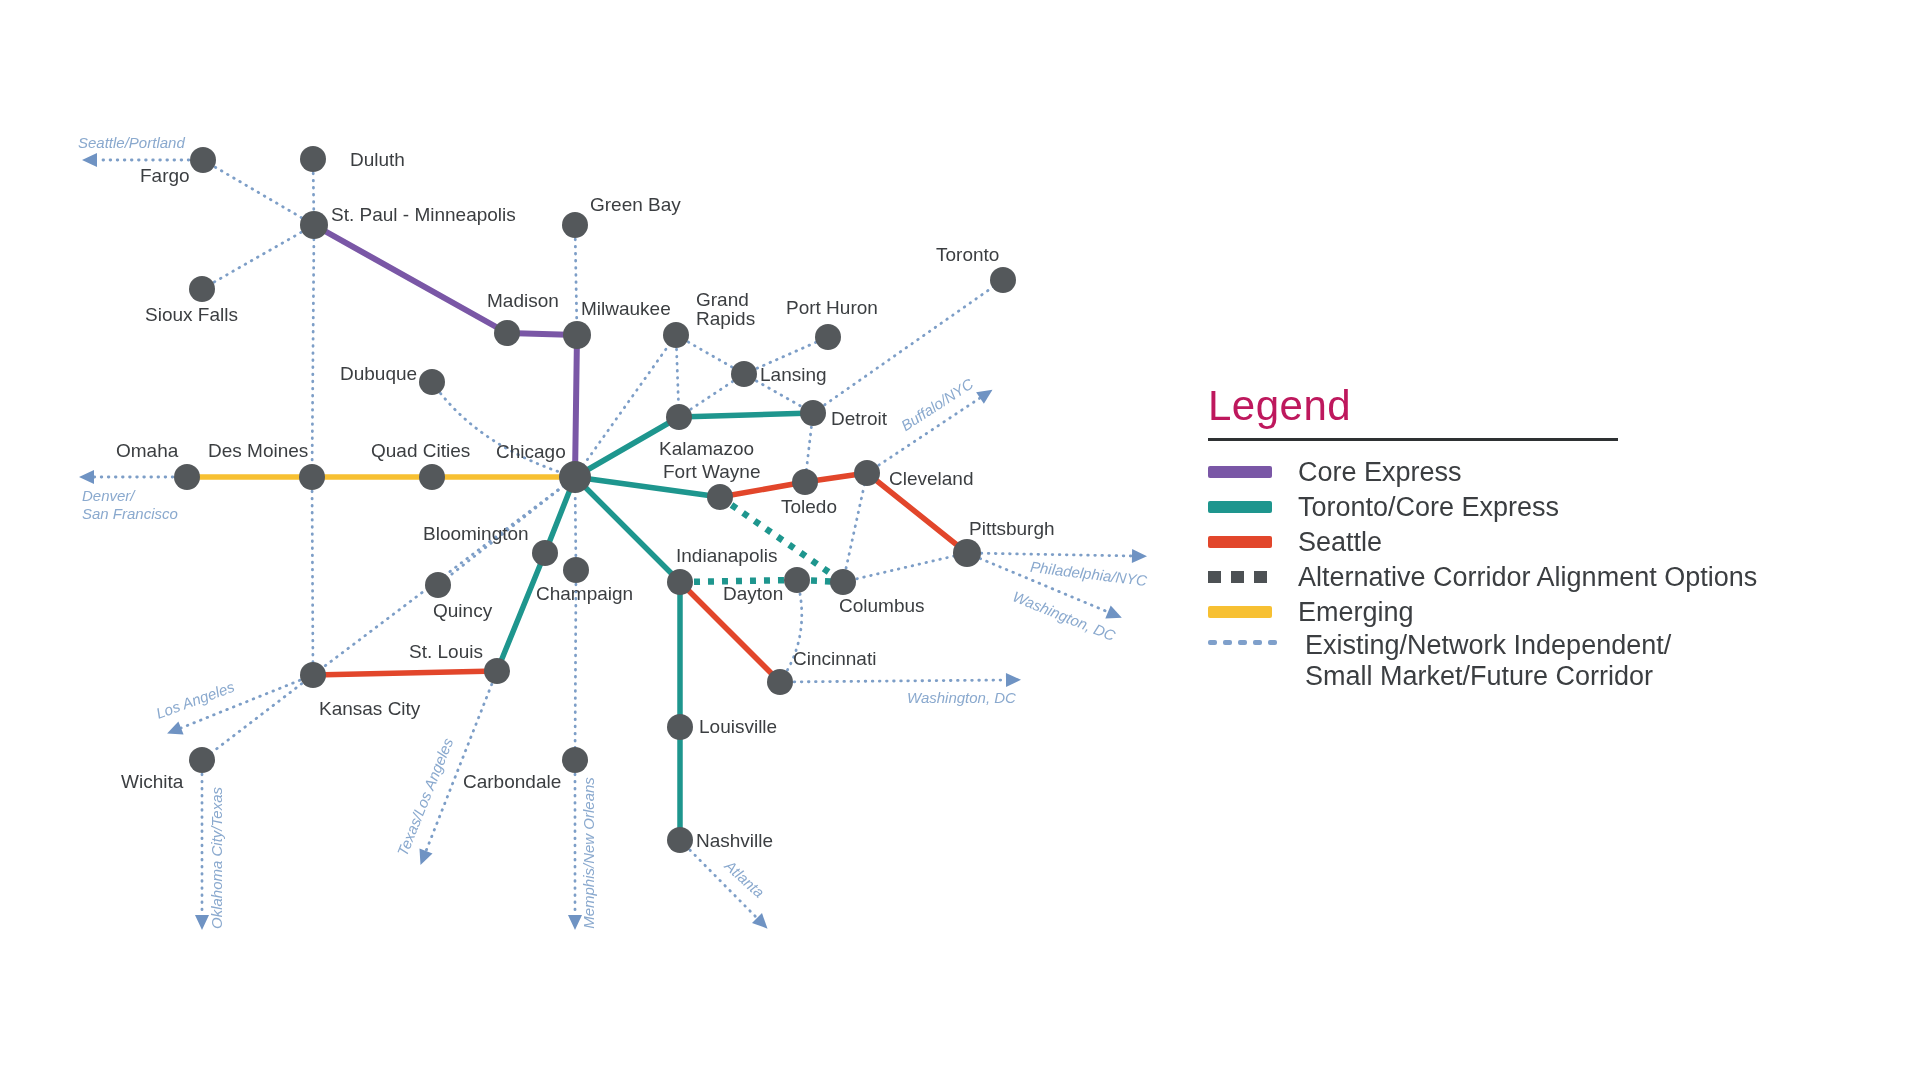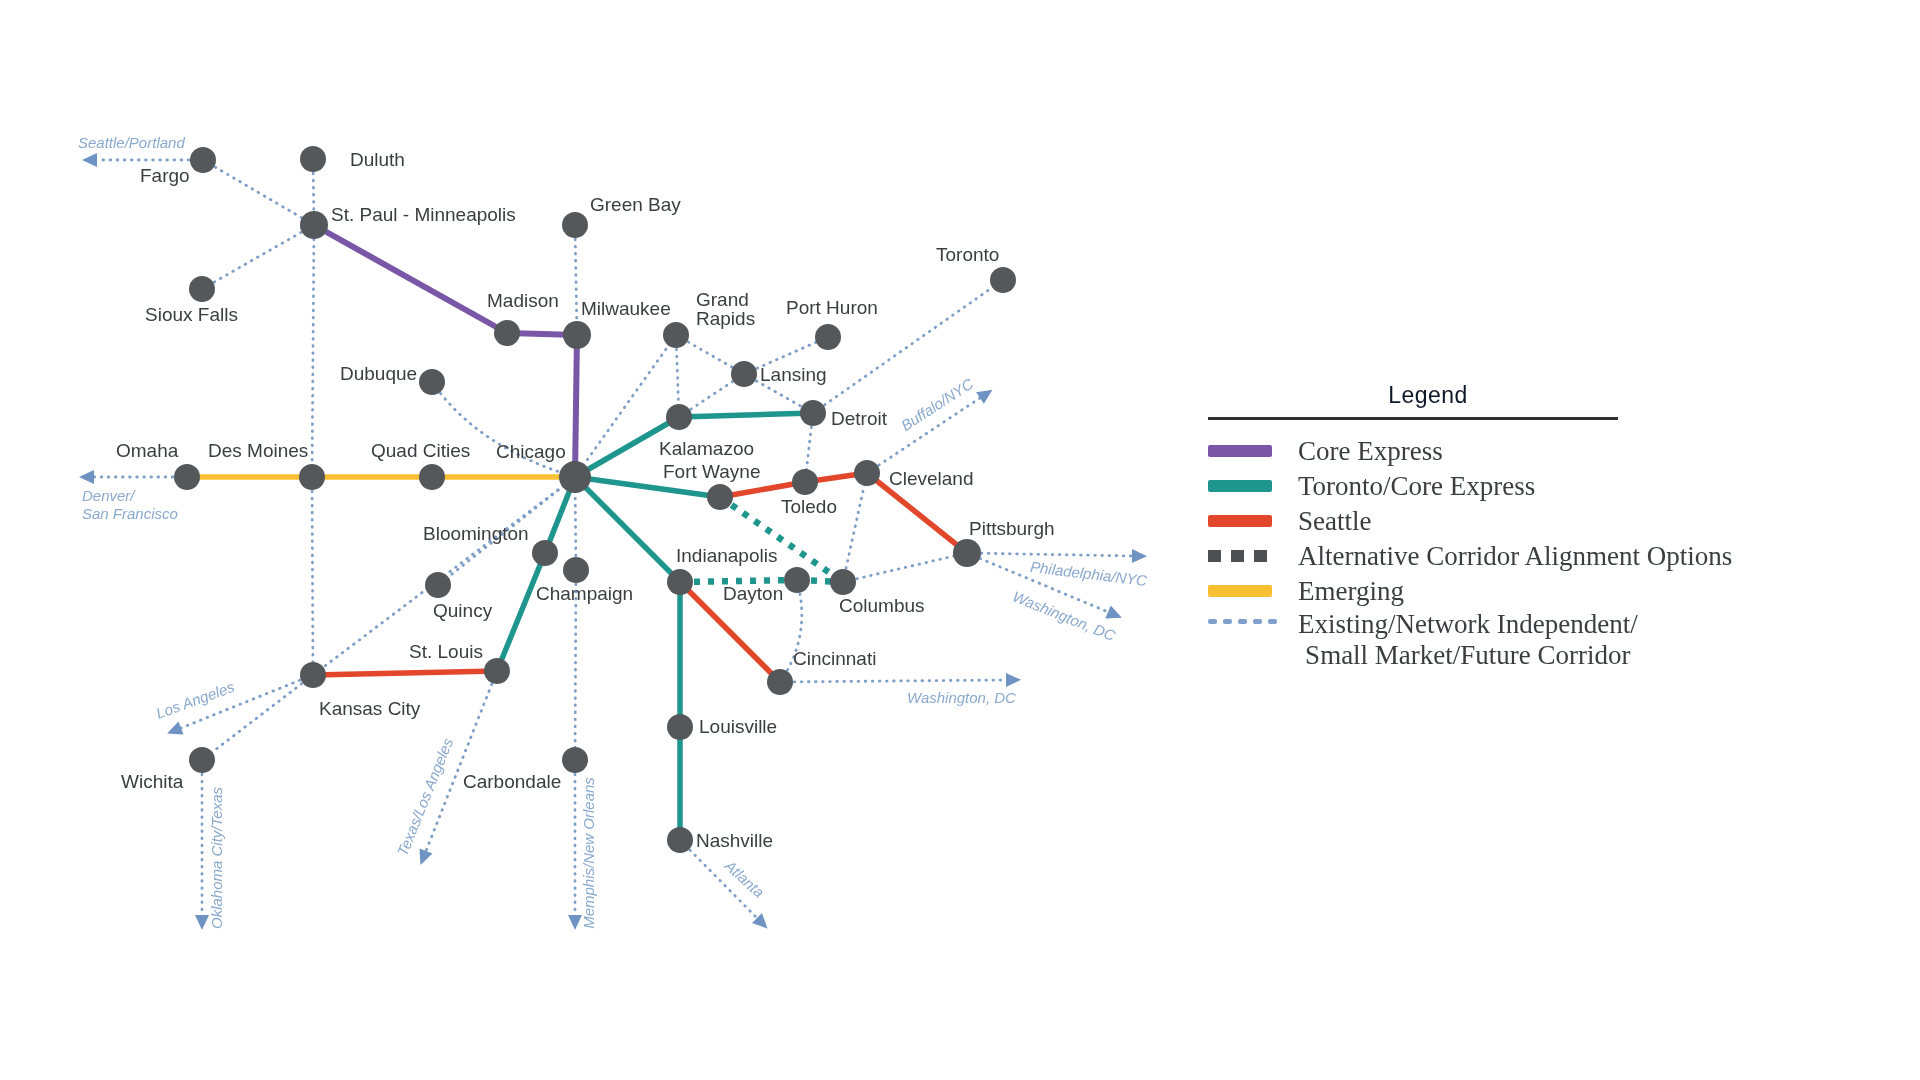--- a/index.html
+++ b/index.html
@@ -1,44 +1,44 @@
 <!DOCTYPE html>
 <html><head>
 <meta charset="utf-8">
 <style>
   html,body{margin:0;padding:0;background:#ffffff;}
   .stage{position:relative;width:1920px;height:1080px;background:#ffffff;overflow:hidden;
-         font-family:"Liberation Sans", sans-serif;text-align:center;}
+         font-family:"Liberation Sans", sans-serif;}
   #map-svg{position:absolute;left:0;top:0;}
 
   
   .e-core{stroke-width:6;fill:none;stroke-linecap:round;}
   .e-rc{stroke-width:5.5;fill:none;stroke-linecap:round;}
   .e-reg{stroke-width:5.5;fill:none;stroke-linecap:round;}
   .e-em{stroke-width:5.5;fill:none;stroke-linecap:round;}
   .e-alt{stroke-width:6.5;fill:none;stroke-dasharray:6 8;stroke-linecap:butt;}
   .e-ex{stroke-width:2.8;fill:none;stroke-dasharray:0.6 6.5;stroke-linecap:round;}
 
   .city-label{font-size:19px;}
   .corridor-label{font-size:15px;font-style:italic;}
 
   
   .legend{position:absolute;left:1208px;top:382px;width:440px;}
-  .legend-title{font-size:23px;color:#0f172a;letter-spacing:0.5px;}
+  .legend-title{font-size:42px;color:#be185d;letter-spacing:0.5px;}
   .legend-rule{height:2.5px;background:#2e3133;width:410px;margin-top:8px;margin-bottom:14px;}
   .legend-row{display:flex;align-items:center;height:35px;}
-  .legend-row.two-line{height:64px;align-items:flex-start;}
+  .legend-row.two-line{height:64px;align-items:flex-start;gap:7px;}
   .legend-swatch{width:64px;flex:0 0 64px;display:flex;align-items:center;}
   .legend-row.two-line .legend-swatch{margin-top:10px;}
   .sw-bar{width:64px;height:12px;border-radius:2px;}
   .sw-dots{display:flex;gap:10px;}
   .sw-dots i{display:block;width:13px;height:12px;}
   .sw-dash{display:flex;gap:6px;}
   .sw-dash i{display:block;width:9px;height:5px;border-radius:2px;}
-  .legend-label{margin-left:26px;font-size:27px;color:#3b3e41;line-height:31px;white-space:nowrap;font-family:Liberation Serif, serif;}
+  .legend-label{margin-left:26px;font-size:27px;color:#3b3e41;line-height:31px;white-space:nowrap;}
 </style>
 </head>
 <body>
 
 <div class="stage">
   <svg id="map-svg" width="1920" height="1080" viewBox="0 0 1920 1080">
       <line x1="203" y1="160" x2="97" y2="160" class="e-ex" stroke="#7D9EC7"></line>
       <polygon points="0,-7 15,0 0,7" fill="#6F93C3" transform="translate(97,160) rotate(180)"></polygon>
       <text x="78" y="148" fill="#8AA9CE" class="corridor-label" text-anchor="start" transform="rotate(0 78 148)"><tspan x="78">Seattle/Portland</tspan></text>
       <line x1="187" y1="477" x2="94" y2="477" class="e-ex" stroke="#7D9EC7"></line>

